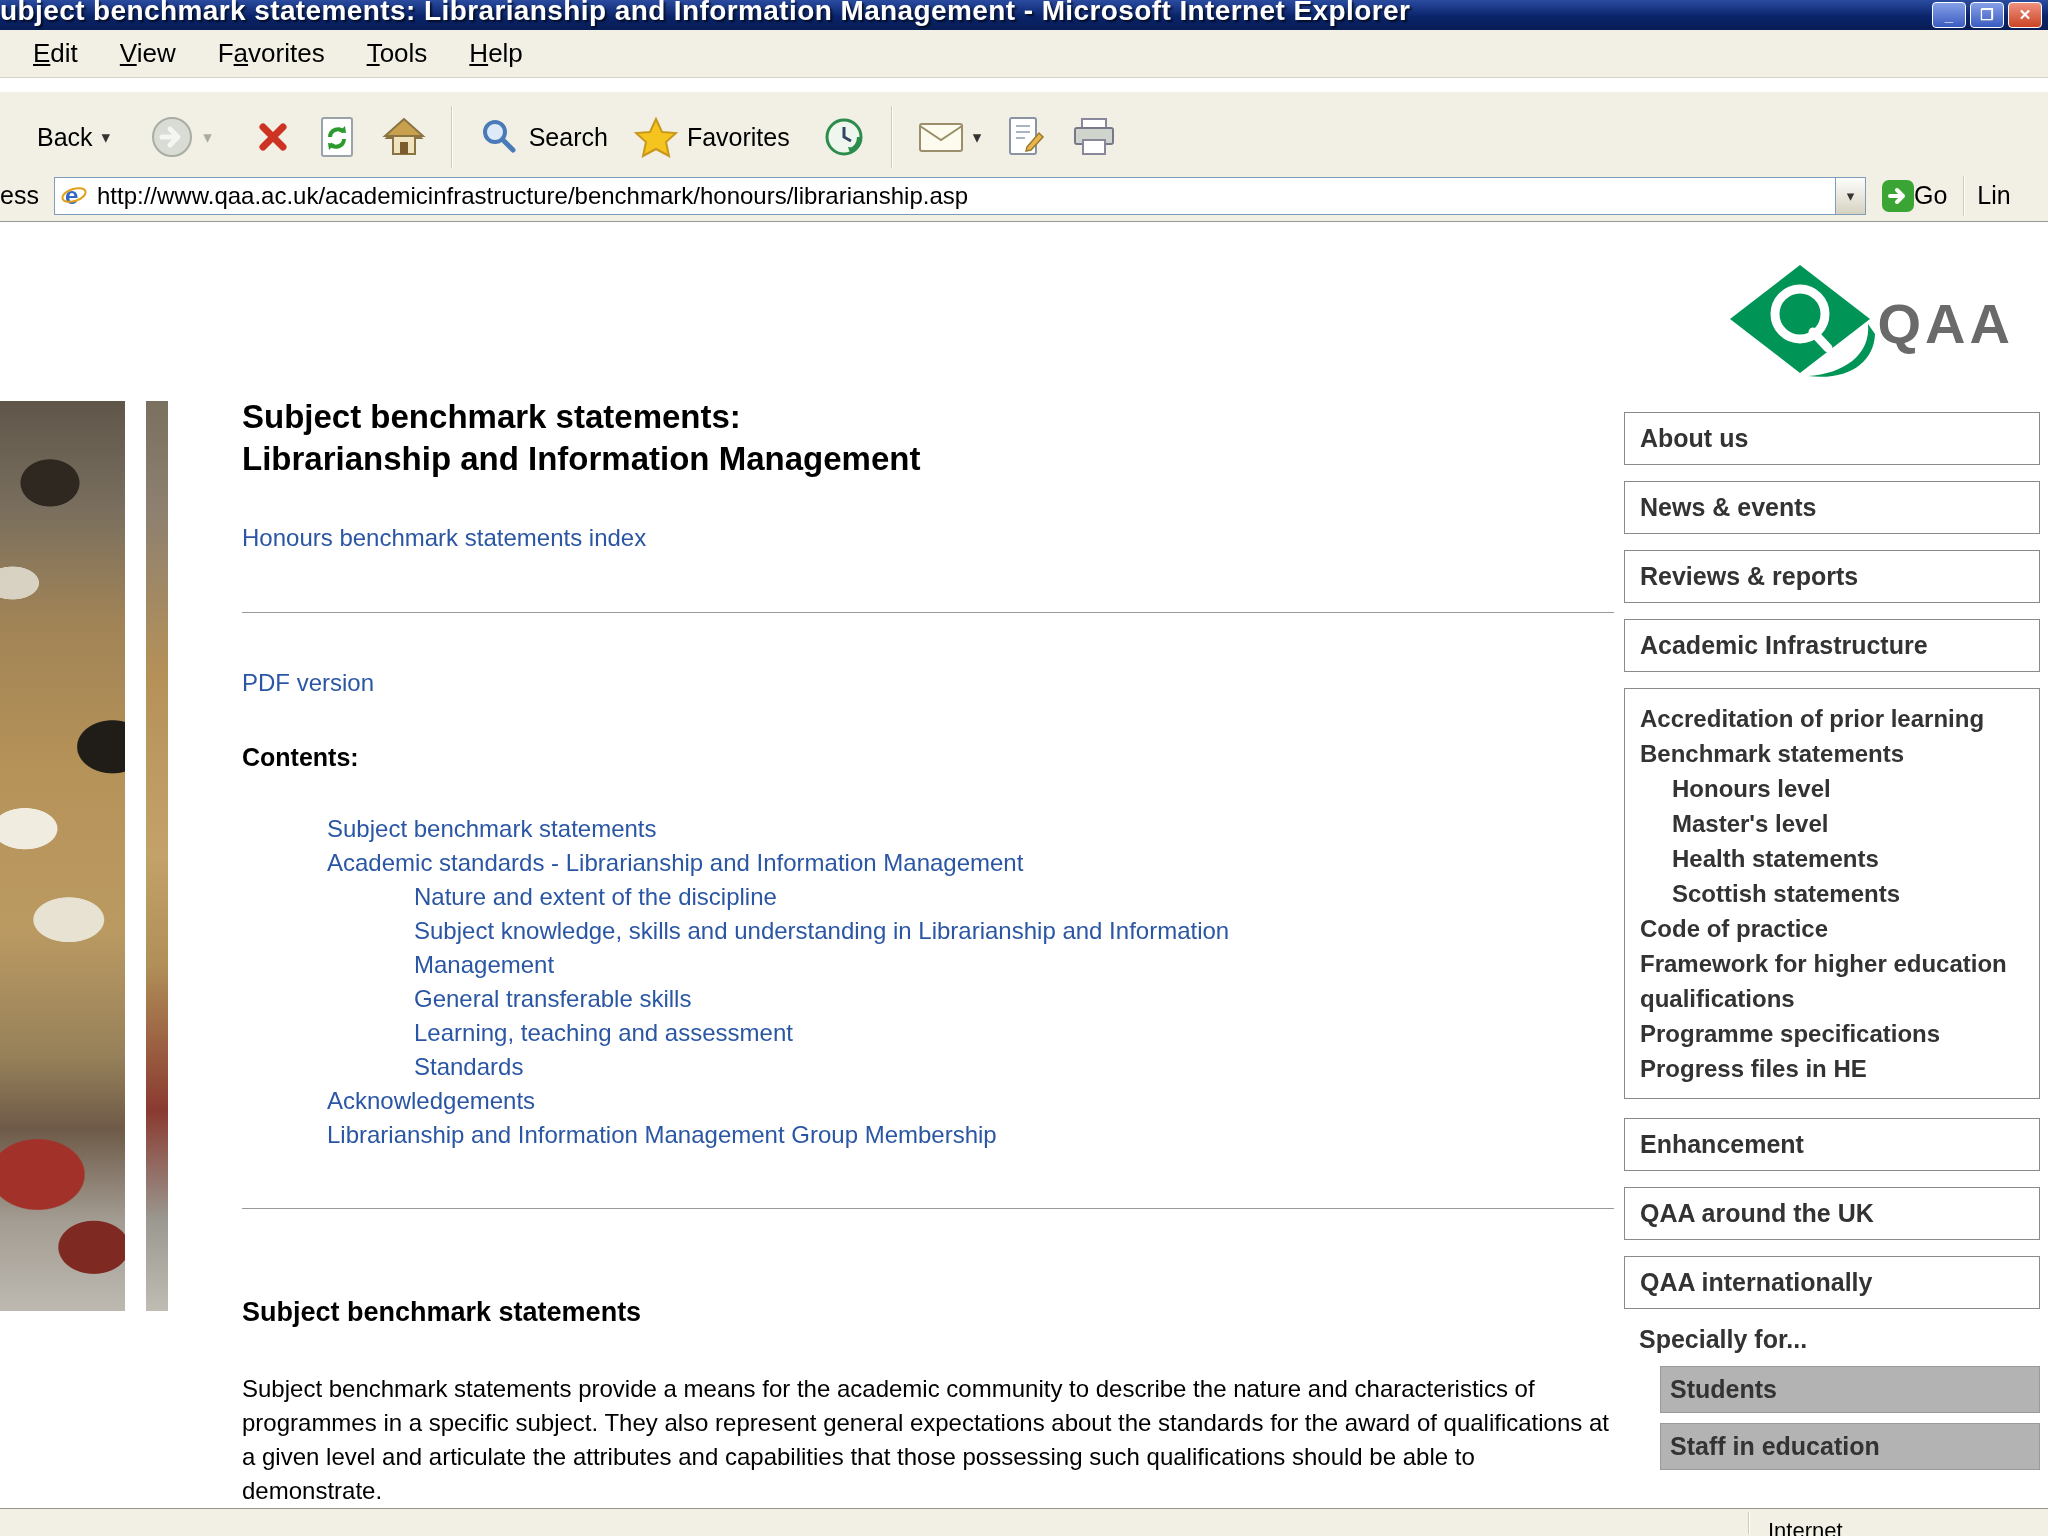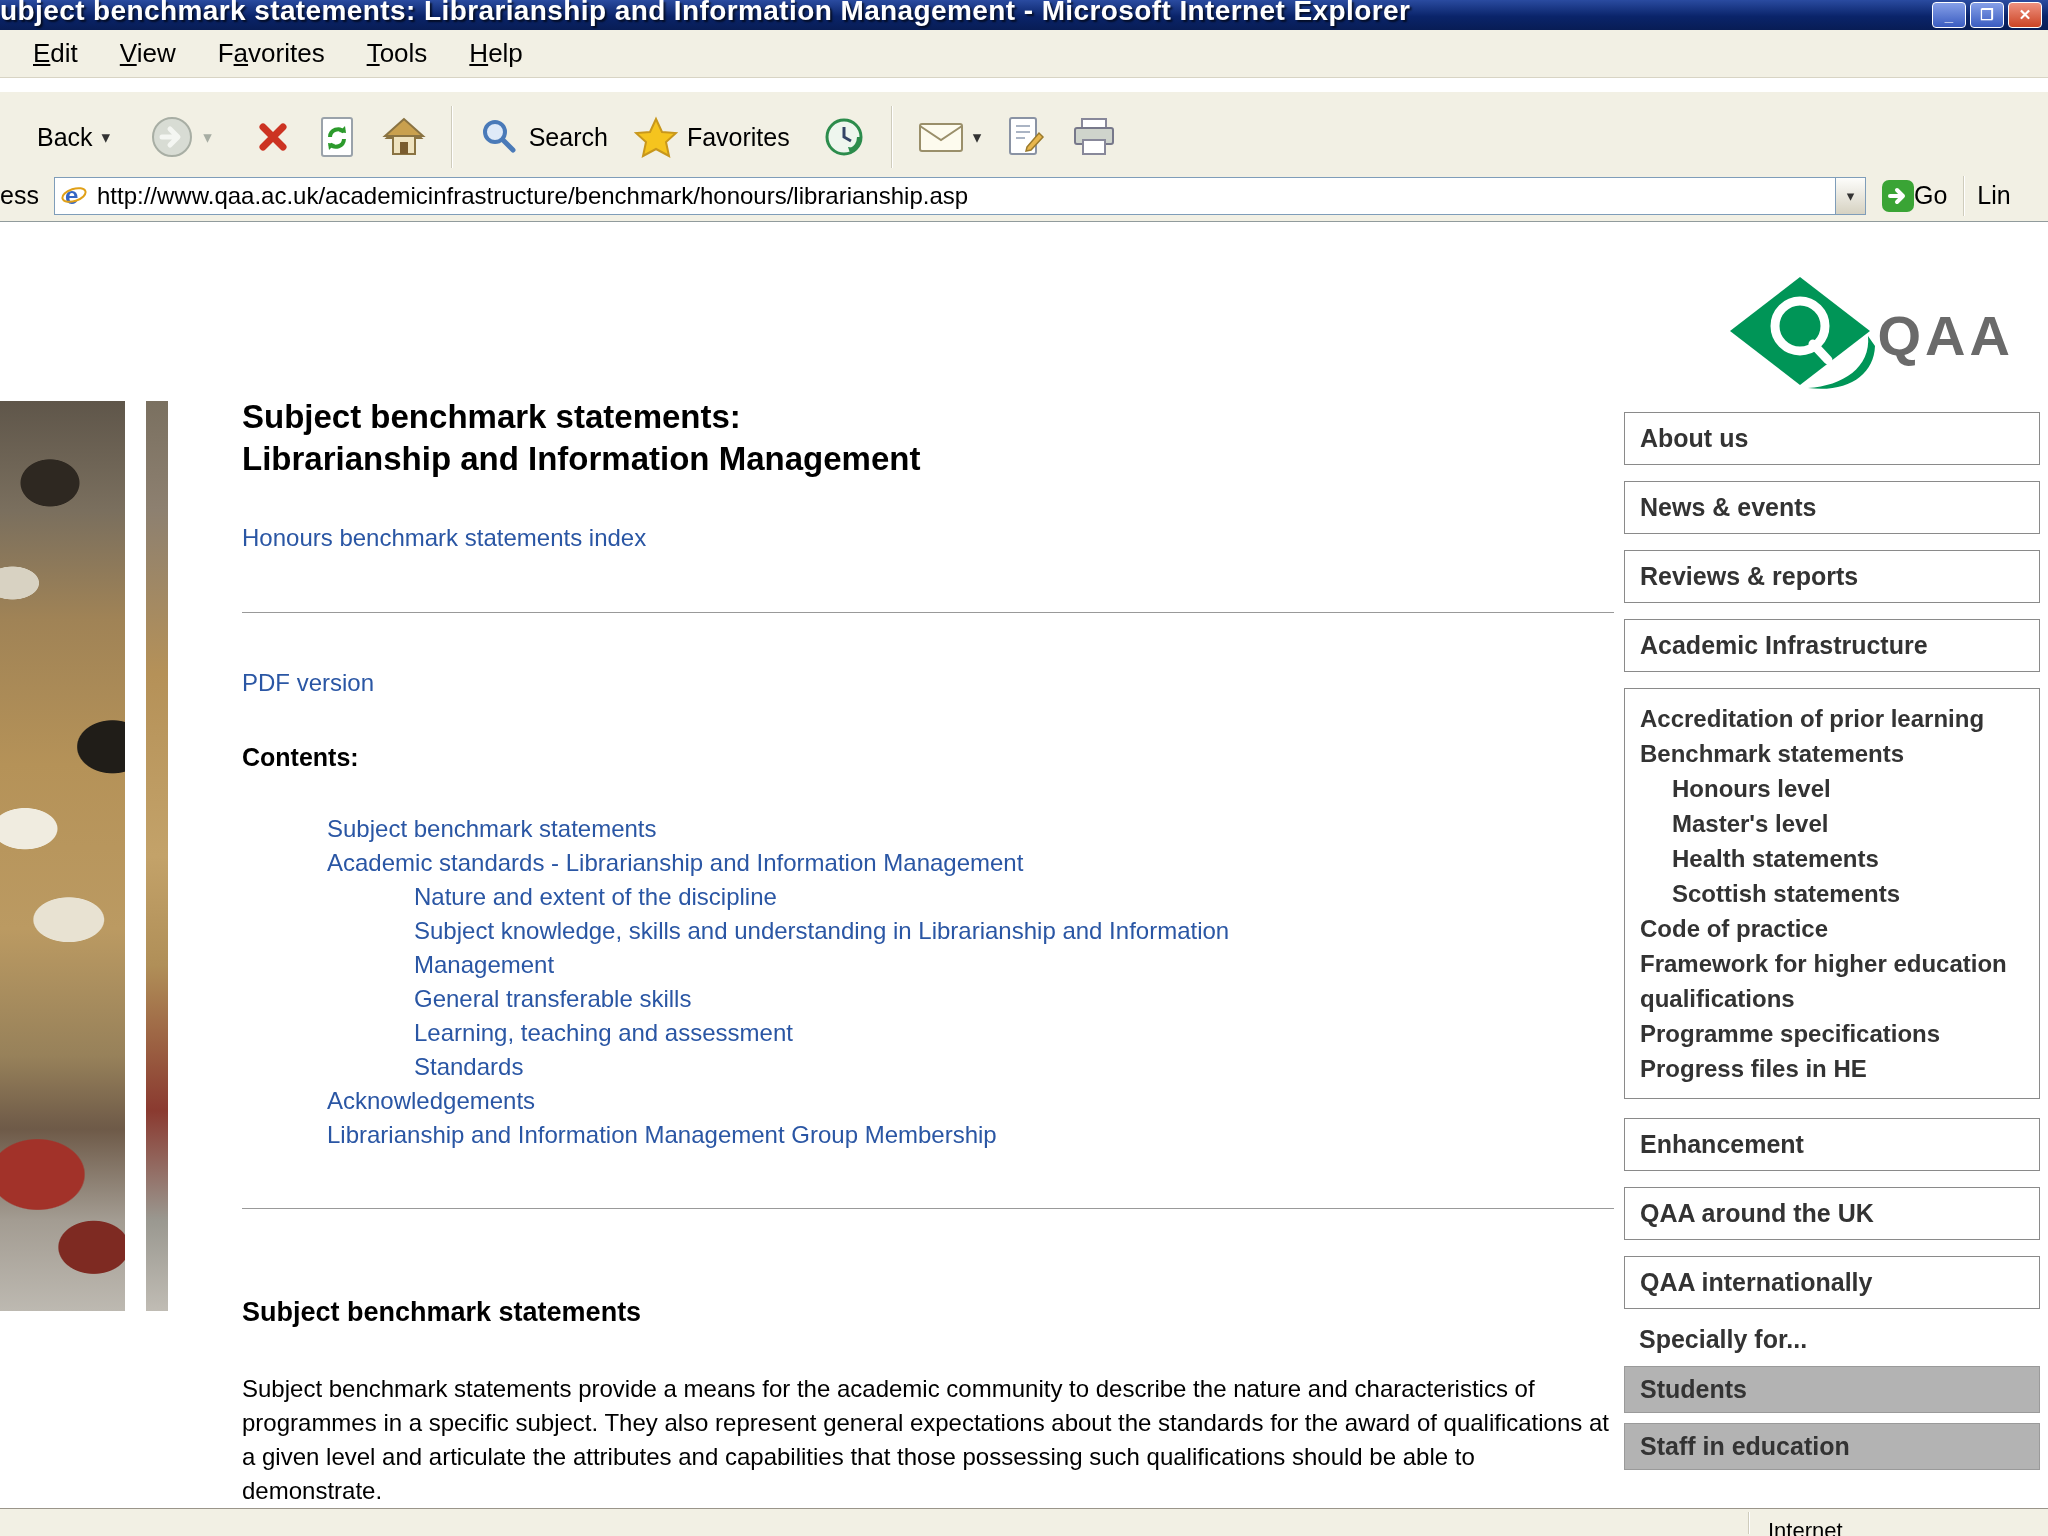--- a/index.html
+++ b/index.html
@@ -45,21 +45,21 @@
   .addr-drop { width:30px; height:36px; background:linear-gradient(180deg,#fdfdfb,#d6d2c2);
     border-left:1px solid #7f9db9; display:flex; align-items:center; justify-content:center;
     font-size:15px; color:#333; }
   .go-btn { display:flex; align-items:center; gap:0; font-size:25px; color:#000; padding:2px 4px; }
   .addr-sep { width:2px; height:40px; background:#cfccbc; border-right:1px solid #fff; }
   .links-label { font-size:25px; color:#000; width:44px; overflow:hidden; }
 
   
   .page { position:absolute; top:222px; left:0; right:0; bottom:28px; background:#fff; overflow:hidden; }
 
-  .qaa-logo { position:absolute; top:52px; right:34px; display:flex; align-items:center; }
+  .qaa-logo { position:absolute; top:40px; right:34px; display:flex; align-items:center; }
   .qaa-wordmark { font-size:56px; font-weight:bold; color:#6a6a6a; letter-spacing:4px; }
 
   
   .photo { position:absolute; left:0; top:179px; width:168px; height:910px; }
   .photo-main { position:absolute; left:0; top:0; width:125px; height:100%;
     background:
       radial-gradient(ellipse 55px 35px at 20% 47%, #f0ece0 0 58%, rgba(0,0,0,0) 60%),
       radial-gradient(ellipse 60px 38px at 55% 57%, #e8e2d2 0 58%, rgba(0,0,0,0) 60%),
       radial-gradient(ellipse 60px 45px at 90% 38%, #201d18 0 58%, rgba(0,0,0,0) 60%),
       radial-gradient(ellipse 50px 40px at 40% 9%, #2e2821 0 58%, rgba(0,0,0,0) 60%),
@@ -86,22 +86,22 @@
   .body-par { margin-top:44px; font-size:24px; line-height:34px; color:#000; }
 
   
   .sidebar { position:absolute; left:1624px; top:190px; width:416px; }
   .side-box { border:1px solid #8a8a8a; background:#fff; padding:11px 15px; margin-bottom:16px;
     font-size:25px; font-weight:bold; color:#333; }
   .subnav { border:1px solid #8a8a8a; background:#fff; padding:12px 15px; margin-bottom:19px; }
   .subnav-item { font-size:24px; font-weight:bold; color:#333; line-height:35px; cursor:pointer; }
   .subnav-item.indent { padding-left:32px; }
   .specially { margin:4px 0 12px; padding-left:15px; font-size:25px; font-weight:bold; color:#333; }
-  .aud-box { background:#b3b3b3; border:1px solid #9a9a9a; padding:8px 15px; margin-bottom:10px;
-    font-size:25px; font-weight:bold; color:#333; }
+  .aud-box { background:#b3b3b3; border:1px solid #9a9a9a; padding:8px 9px; margin-bottom:10px;
+    font-size:25px; font-weight:bold; color:#333;margin-left:36px; }
 
   
   .statusbar { position:absolute; bottom:0; left:0; width:100%; height:28px; background:#f2f0e4;
     border-top:1px solid #9a958a; }
   .sb-divider { position:absolute; left:1748px; top:3px; width:2px; height:22px; background:#cfccbc; border-right:1px solid #fff; }
   .sb-right { position:absolute; left:1768px; top:0; height:28px; display:flex; align-items:center; gap:9px; font-size:22px; color:#000;flex-direction:column; }
 </style>
 </head>
 <body>
 

